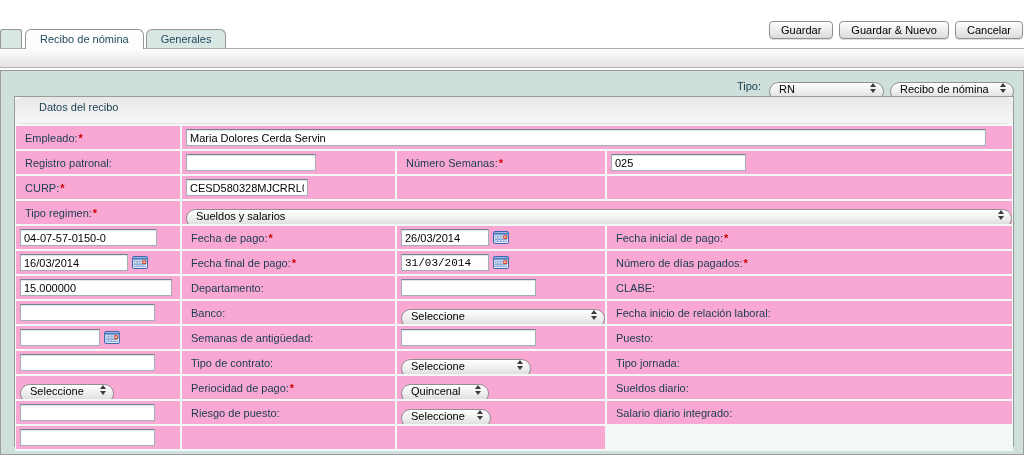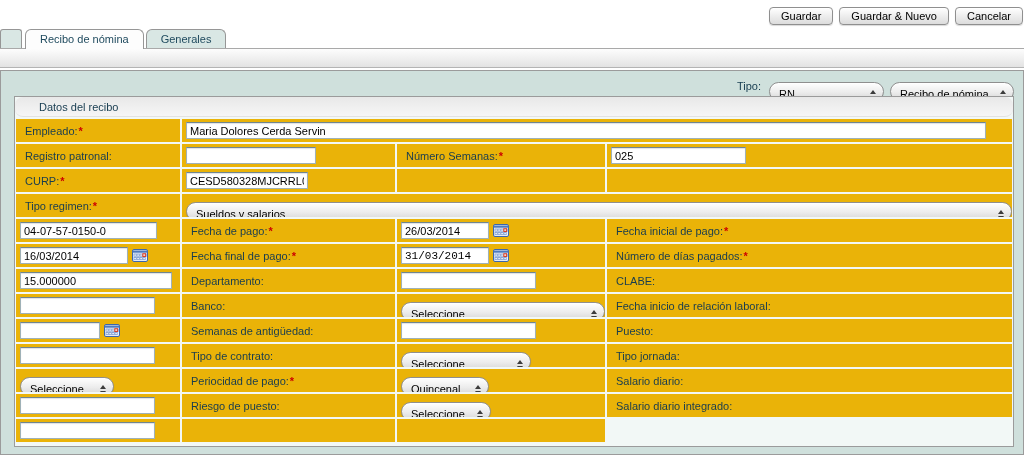--- a/index.html
+++ b/index.html
@@ -1,21 +1,21 @@
 <!DOCTYPE html>
 <html><head>
 <meta charset="utf-8">
 <style>
   * { box-sizing: border-box; }
   html,body { margin:0; padding:0; background:#fff; }
   body { font-family:"Liberation Sans","DejaVu Sans",sans-serif; font-size:11px; color:#000; }
   #stage { position:relative; width:1029px; height:459px; background:#fff; overflow:hidden; }
 
   
-  .toolbar { position:absolute; top:7px; right:6px; display:flex; gap:6px; }
+  .toolbar { position:absolute; top:21px; right:6px; display:flex; gap:6px; }
   .aqua-btn {
     height:18px; padding:0 11px; font-size:11px; line-height:16px; color:#000;
     background:linear-gradient(#ffffff,#efefef 45%,#dcdcdc);
     border:1px solid #8f8f8f; border-radius:4px;
     box-shadow:inset 0 1px 0 #fff, 0 1px 1px rgba(0,0,0,.15);
     font-family:inherit; cursor:default; white-space:nowrap;
   }
 
   
   .tabbar { position:absolute; top:29px; left:0; height:19px; display:flex; align-items:flex-end; z-index:3; }
@@ -31,38 +31,38 @@
 
   
   .panel { position:absolute; top:70px; left:0; width:1024px; height:385px;
     background:#cfe0dc; border:1px solid #9b9b9b; }
 
   
   .serie-row { position:absolute; top:4px; right:9px; height:21px; display:flex; align-items:center; gap:6px; }
   .serie-label { color:#173c50; margin-right:2px; }
 
   
-  .select { height:19px; display:inline-flex; align-items:flex-end; justify-content:space-between;
+  .select { height:19px; display:inline-flex; align-items:flex-start; justify-content:space-between;
     padding:0 7px 0 9px; border:1px solid #8f8f8f; border-radius:10px;
     background:linear-gradient(#ffffff,#ececec 55%,#d6d6d6);
     box-shadow:inset 0 1px 0 rgba(255,255,255,.8), 0 1px 1px rgba(0,0,0,.12);margin-top:11px; }
   .sel-val { white-space:nowrap; overflow:hidden; }
   .arrows { display:flex; flex-direction:column; align-items:center; gap:2px; margin-left:6px; }
   .arrows i { display:block; width:0; height:0; border-left:3px solid transparent; border-right:3px solid transparent; }
   .arrows .up { border-bottom:4px solid #3c3c3c; }
   .arrows .dn { border-top:4px solid #3c3c3c; }
 
   
   .fieldset { position:absolute; left:13px; top:25px; width:1000px; height:351px;
     border:1px solid #9b9b9b; background:#f2f8f6; }
-  .fs-header { height:20px; line-height:21px; padding-left:24px; color:#173c50;
+  .fs-header { height:27px; line-height:21px; padding-left:24px; color:#173c50;
     background:linear-gradient(#e8e8e8,#f6f6f6); border-bottom:1px solid #e2e2e2;border-radius:8px; }
   .rows { display:grid; grid-template-columns:164px 213px 208px 1fr; grid-auto-rows:23px;
     gap:2px; padding:2px 1px; background:#f2f8f6; }
-  .cell { background:#eab308; display:flex; align-items:center; overflow:hidden; }
+  .cell { background:#f9a8d4; display:flex; align-items:center; overflow:hidden; }
   .cell.lbl { padding-left:9px; color:#173c50; white-space:nowrap; }
   .cell.fld { padding-left:4px; }
   .req { color:#cc0000; margin-left:1px; font-weight:bold; }
   .span3 { grid-column:span 3; }
 
   .txt { height:17px; border:1px solid #9fb1b7; border-top-color:#6f8691; background:#fff;
     font-family:inherit; font-size:11px; color:#000; padding:0 3px;
     box-shadow:inset 0 1px 1px rgba(0,0,0,.12); }
   .cal { margin-left:4px; flex:0 0 auto; }
 </style>
@@ -316,21 +316,21 @@
           <div class="cell fld">
             <div class="select" style="width: 88px;">
               <span class="sel-val">Quincenal</span>
               <span class="arrows">
                 <i class="up"></i>
                 <i class="dn"></i>
               </span>
             </div>
           </div>
           <div class="cell lbl">
-            <span>Salario diario:</span>
+            <span>Sueldos diario:</span>
           </div>
           <div class="cell fld">
             <input type="text" class="txt" value="" style="width: 135px;">
           </div>
           <div class="cell lbl">
             <span>Riesgo de puesto:</span>
           </div>
           <div class="cell fld">
             <div class="select" style="width: 90px;">
               <span class="sel-val">Seleccione</span>

